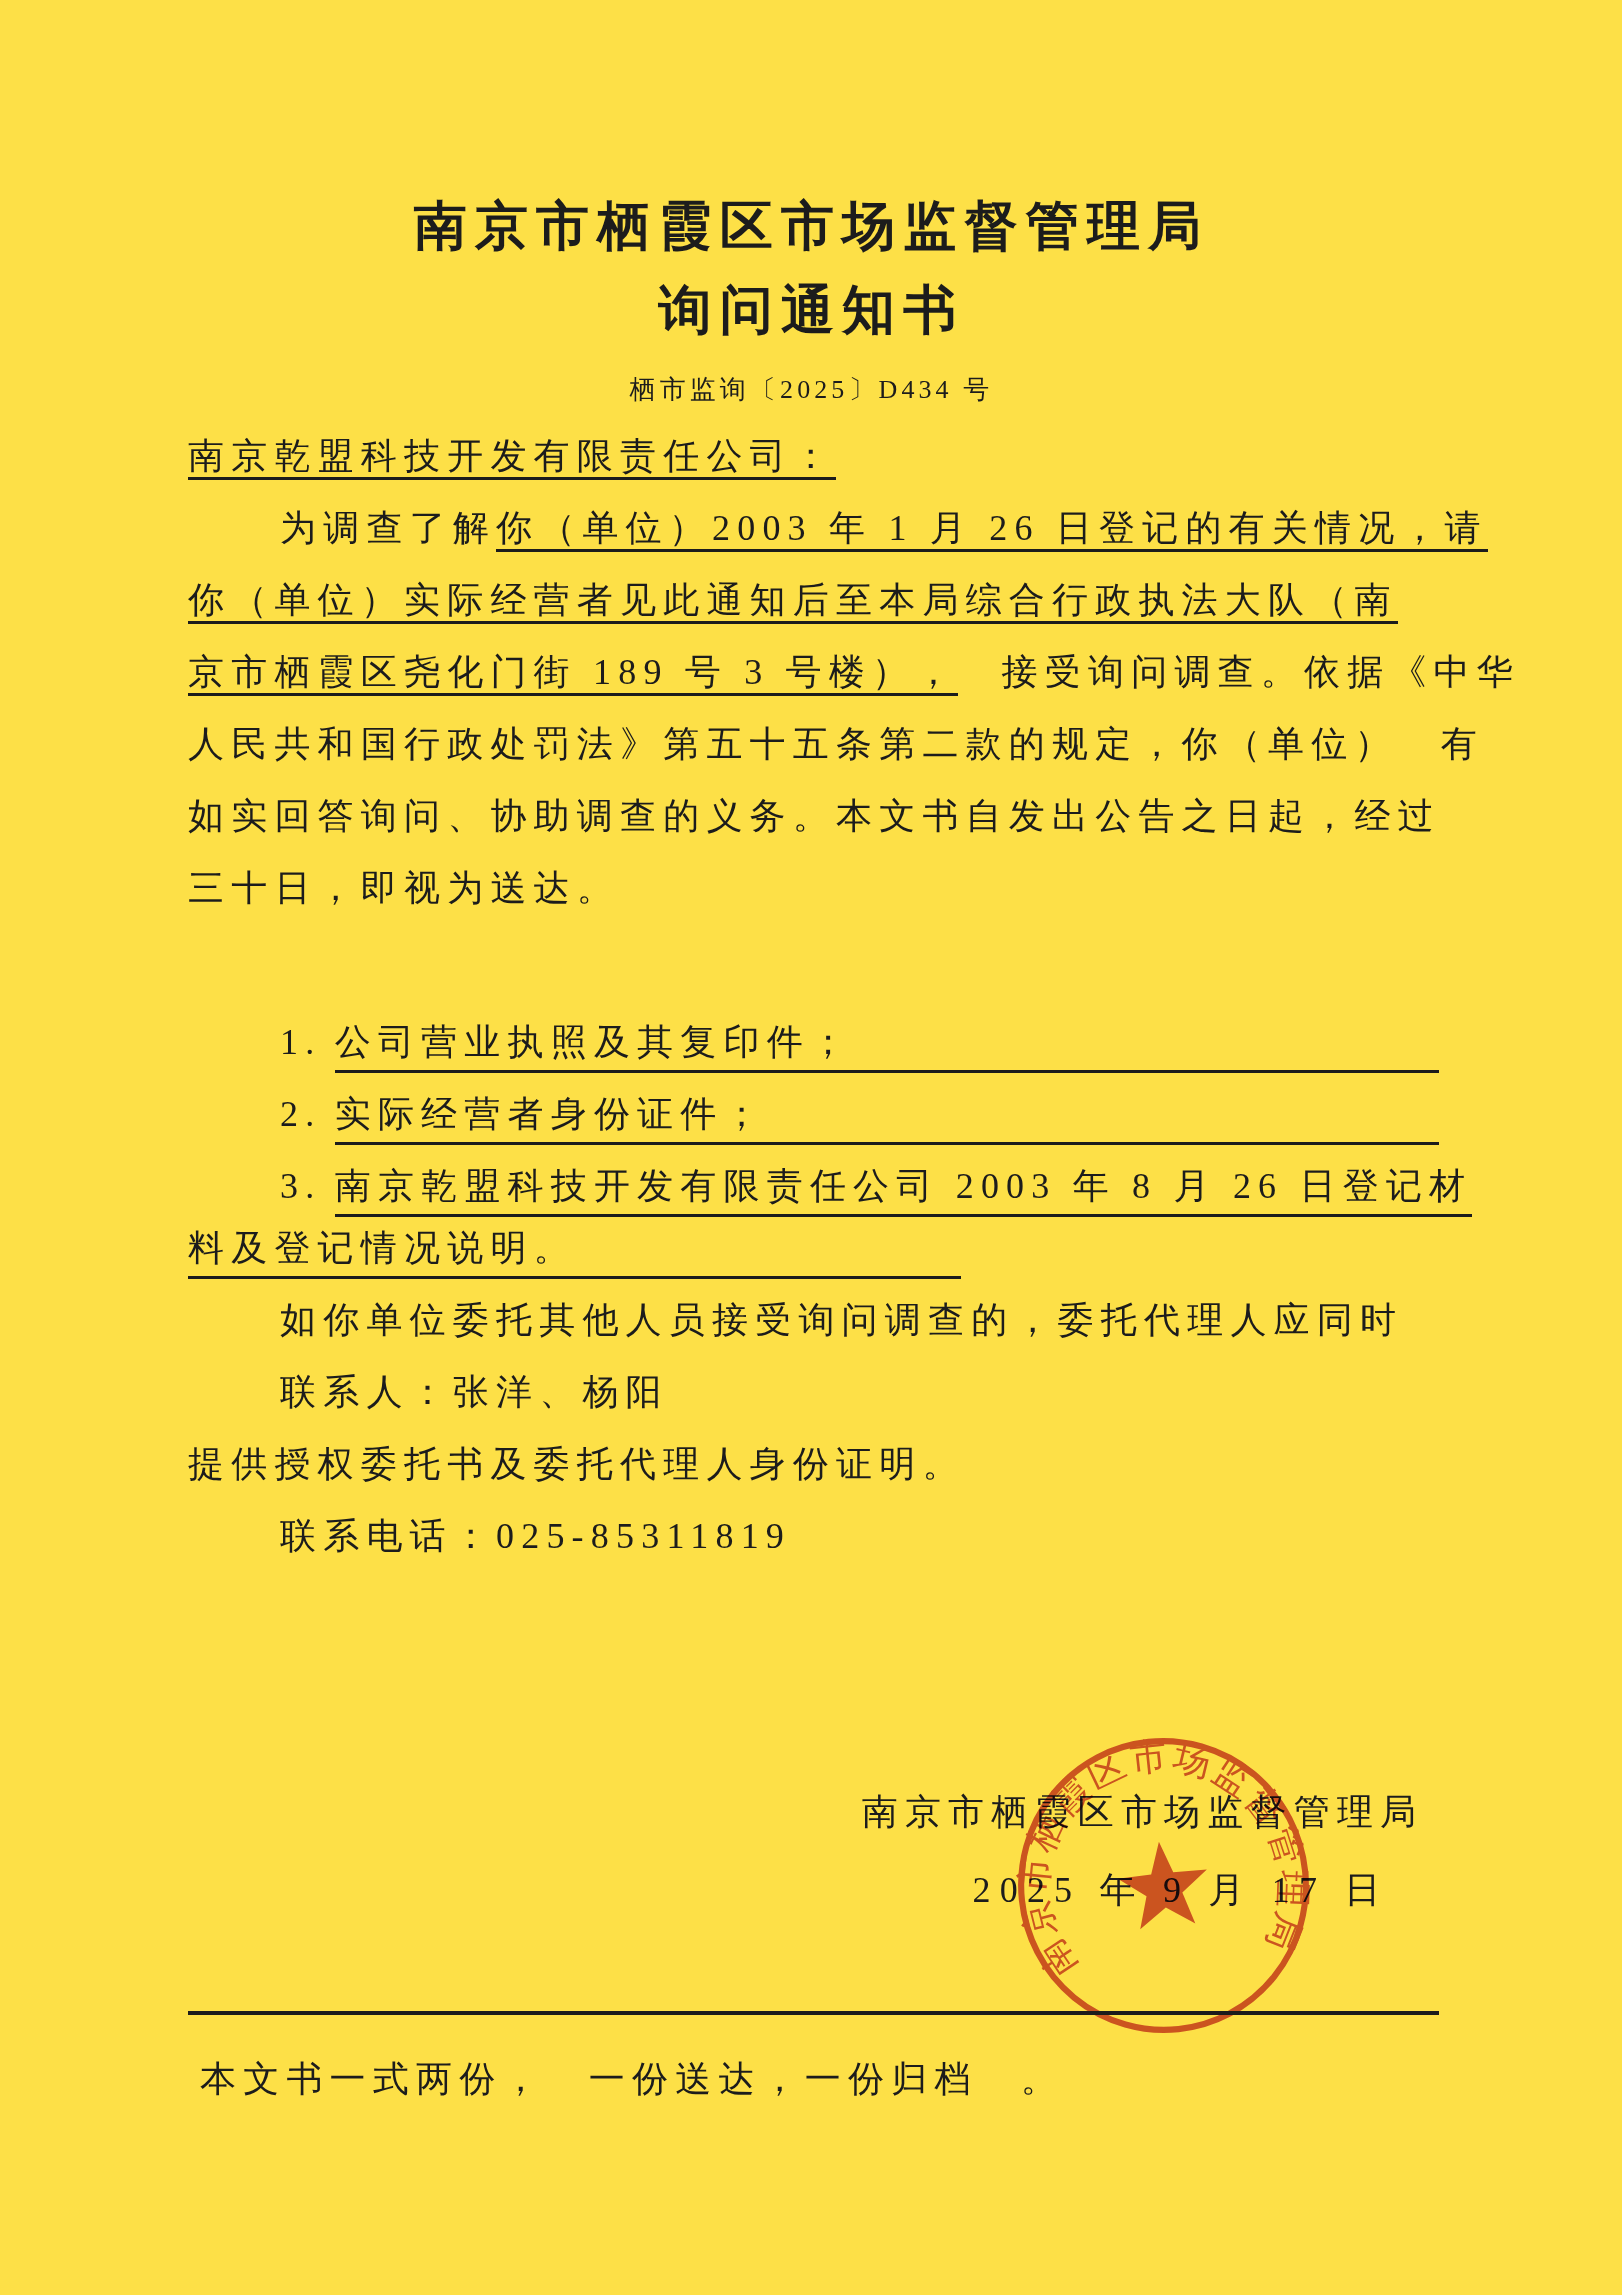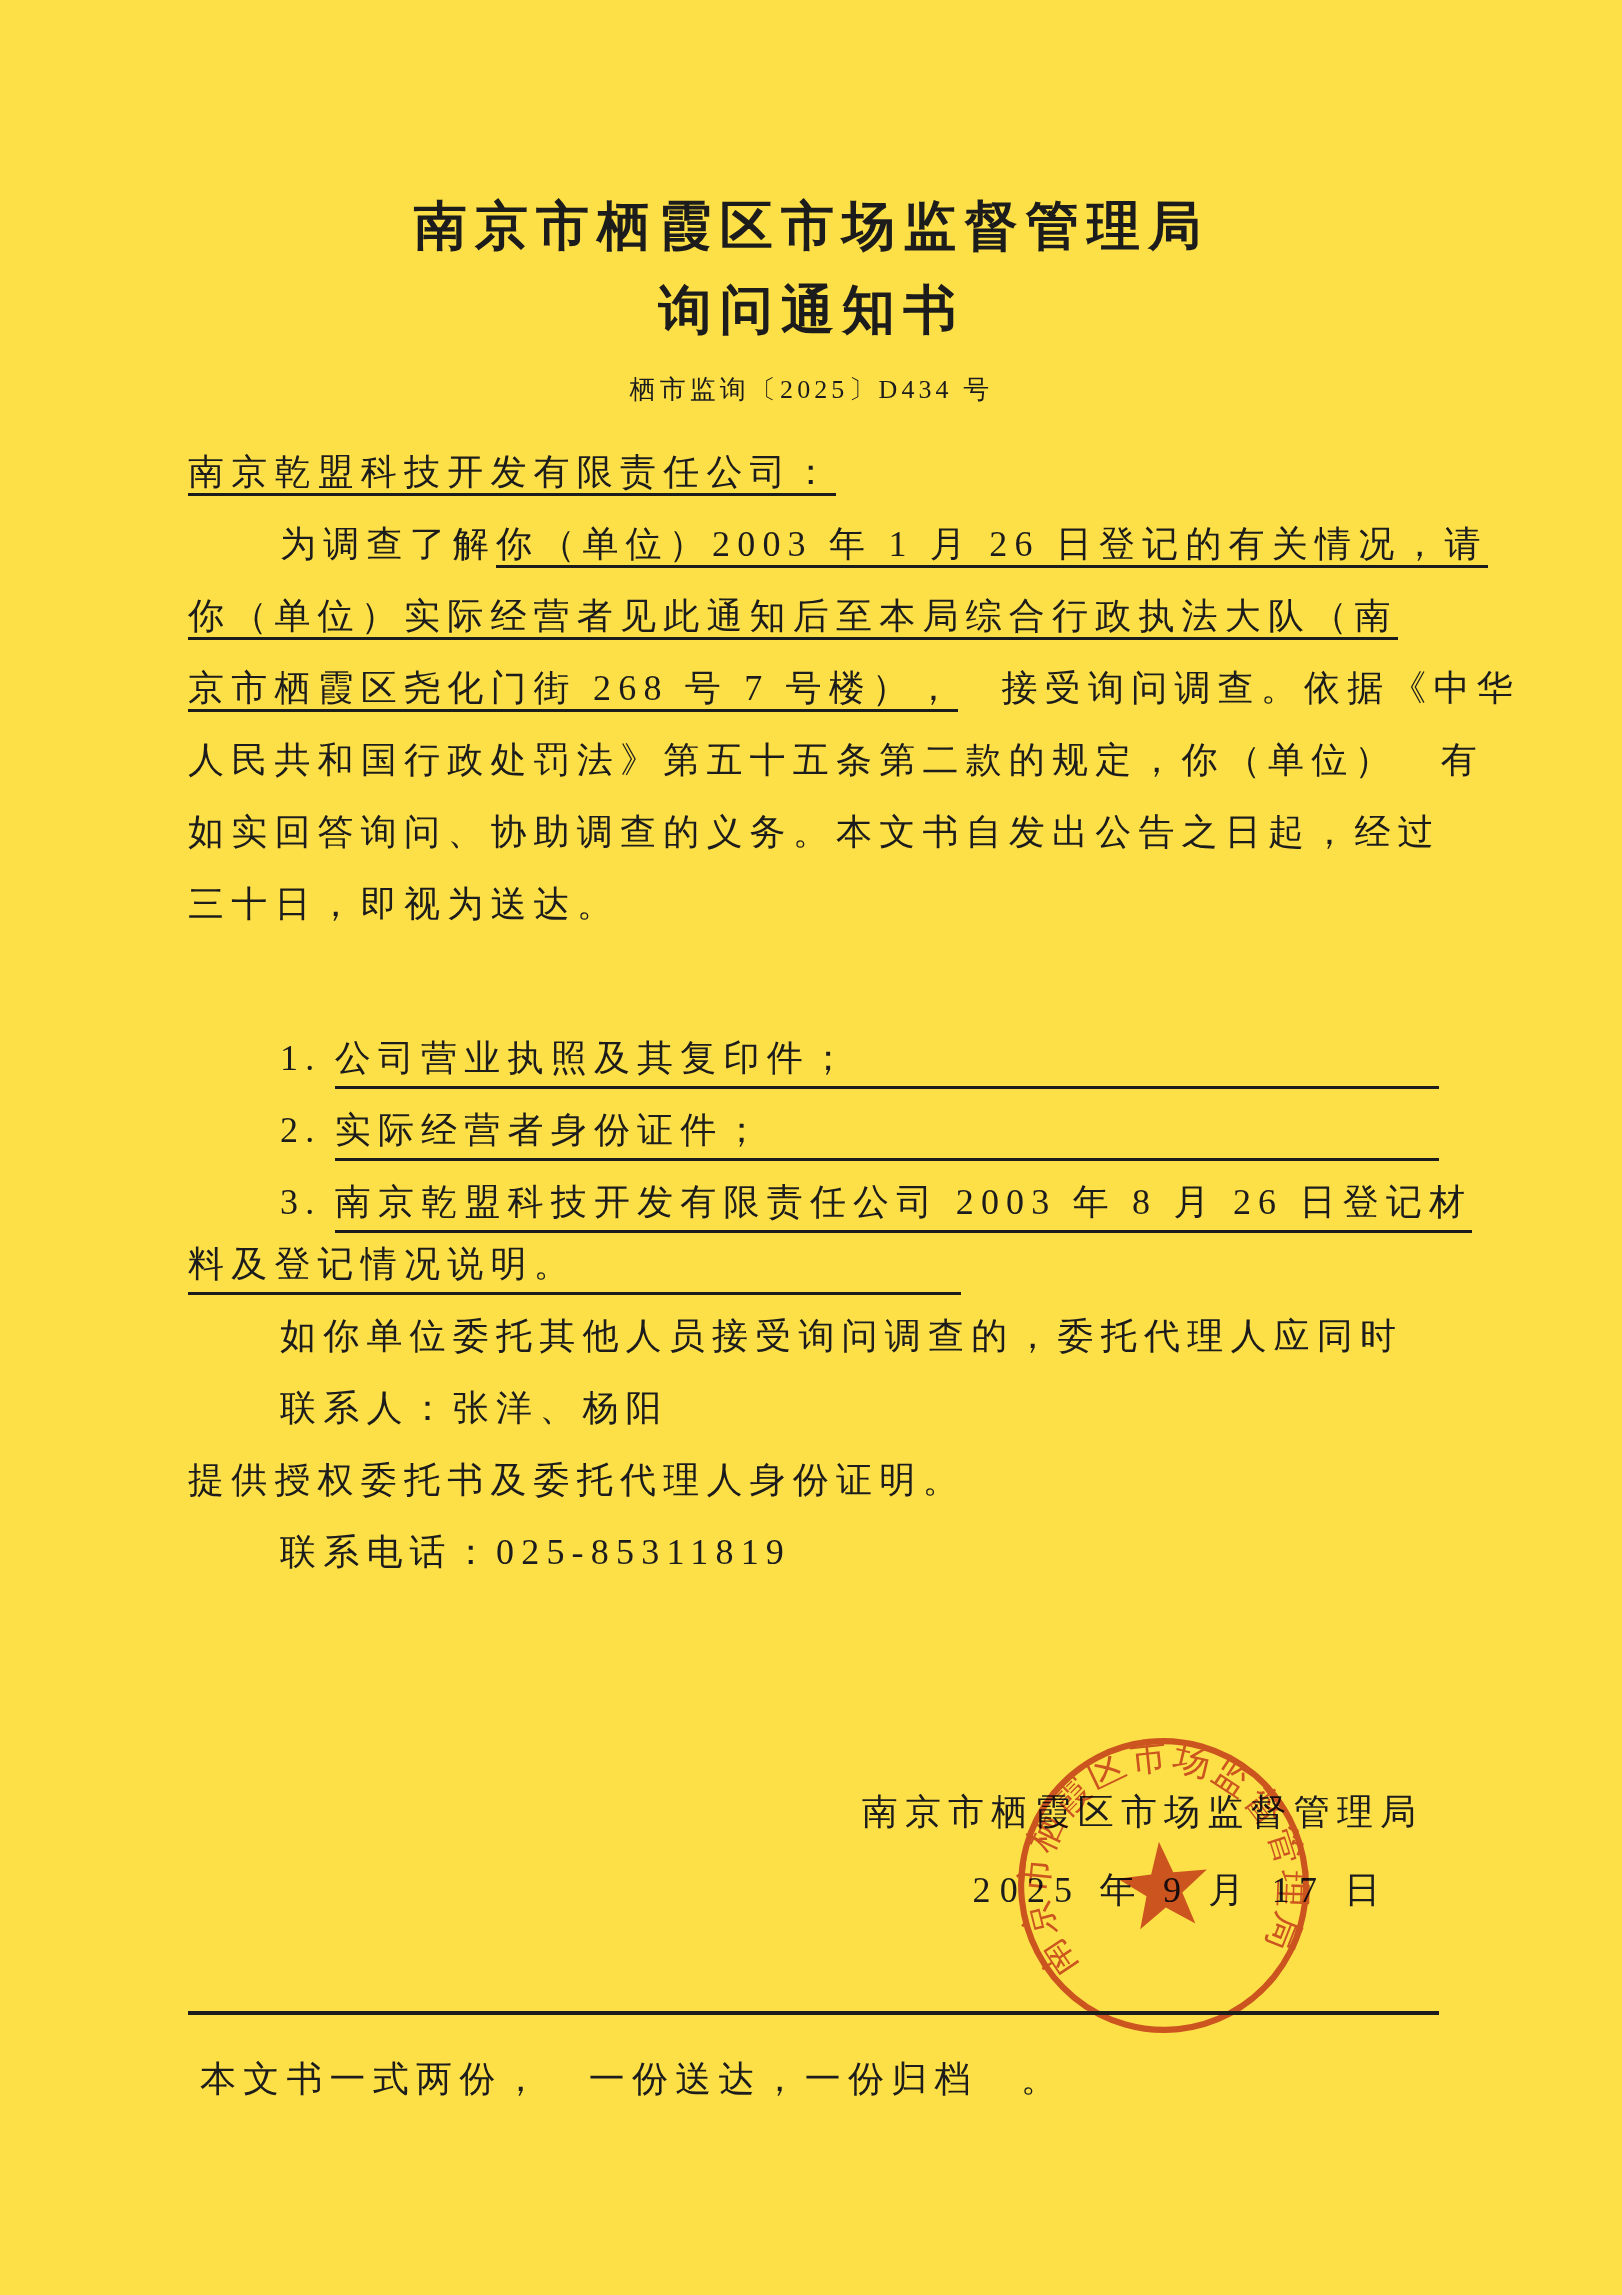--- a/index.html
+++ b/index.html
@@ -8,21 +8,21 @@
     font-family:"Liberation Serif",serif;color:#1c1c1c;overflow:hidden;
   }
   
   .hdr{position:absolute;left:182px;top:184px;width:1259px;text-align:center;}
   .t1{
     font-family:"Liberation Sans",sans-serif;font-weight:900;
     font-size:53px;line-height:84px;letter-spacing:8.2px;white-space:nowrap;
   }
   .docnum{margin-top:17.4px;font-size:26px;letter-spacing:4.1px;line-height:42px;white-space:nowrap;}
   
-  .bodyblock{position:absolute;left:188px;top:436px;width:1251px;font-size:36px;letter-spacing:7.2px;}
+  .bodyblock{position:absolute;left:188px;top:420px;width:1251px;font-size:36px;letter-spacing:7.2px;}
   .line{height:72px;line-height:72px;white-space:nowrap;}
   .indent{text-indent:92px;}
   .spacer{height:72px;}
   .ul{border-bottom:3.6px solid #1c1c1c;padding-bottom:1px;}
   .item{display:flex;align-items:baseline;}
   .item .num{white-space:nowrap;margin-left:92px;padding-right:13.3px;}
   .item .fill{flex:1 1 auto;line-height:55px;border-bottom:3.6px solid #1c1c1c;white-space:nowrap;margin-top:19px;}
   .halfline{display:inline-block;width:773px;line-height:55px;border-bottom:3.6px solid #1c1c1c;white-space:nowrap;}
   
   .sig{position:absolute;left:833px;top:1773px;width:619px;text-align:center;
@@ -53,21 +53,21 @@
     <div class="line">
       <span class="ul">南京乾盟科技开发有限责任公司：</span>
     </div>
     <div class="line indent">
       <span>为调查了解</span><span class="ul">你（单位）2003 年 1 月 26 日登记的有关情况，请</span>
     </div>
     <div class="line">
       <span class="ul">你（单位）实际经营者见此通知后至本局综合行政执法大队（南</span>
     </div>
     <div class="line">
-      <span class="ul">京市栖霞区尧化门街 268 号 7 号楼），</span><span>　接受询问调查。依据《中华</span>
+      <span class="ul">京市栖霞区尧化门街 189 号 3 号楼），</span><span>　接受询问调查。依据《中华</span>
     </div>
     <div class="line">人民共和国行政处罚法》第五十五条第二款的规定，你（单位）　有</div>
     <div class="line">如实回答询问、协助调查的义务。本文书自发出公告之日起，经过</div>
     <div class="line">三十日，即视为送达。</div>
 
     <div class="spacer"></div>
 
 
     <div class="line item">
       <span class="num">1.</span>

